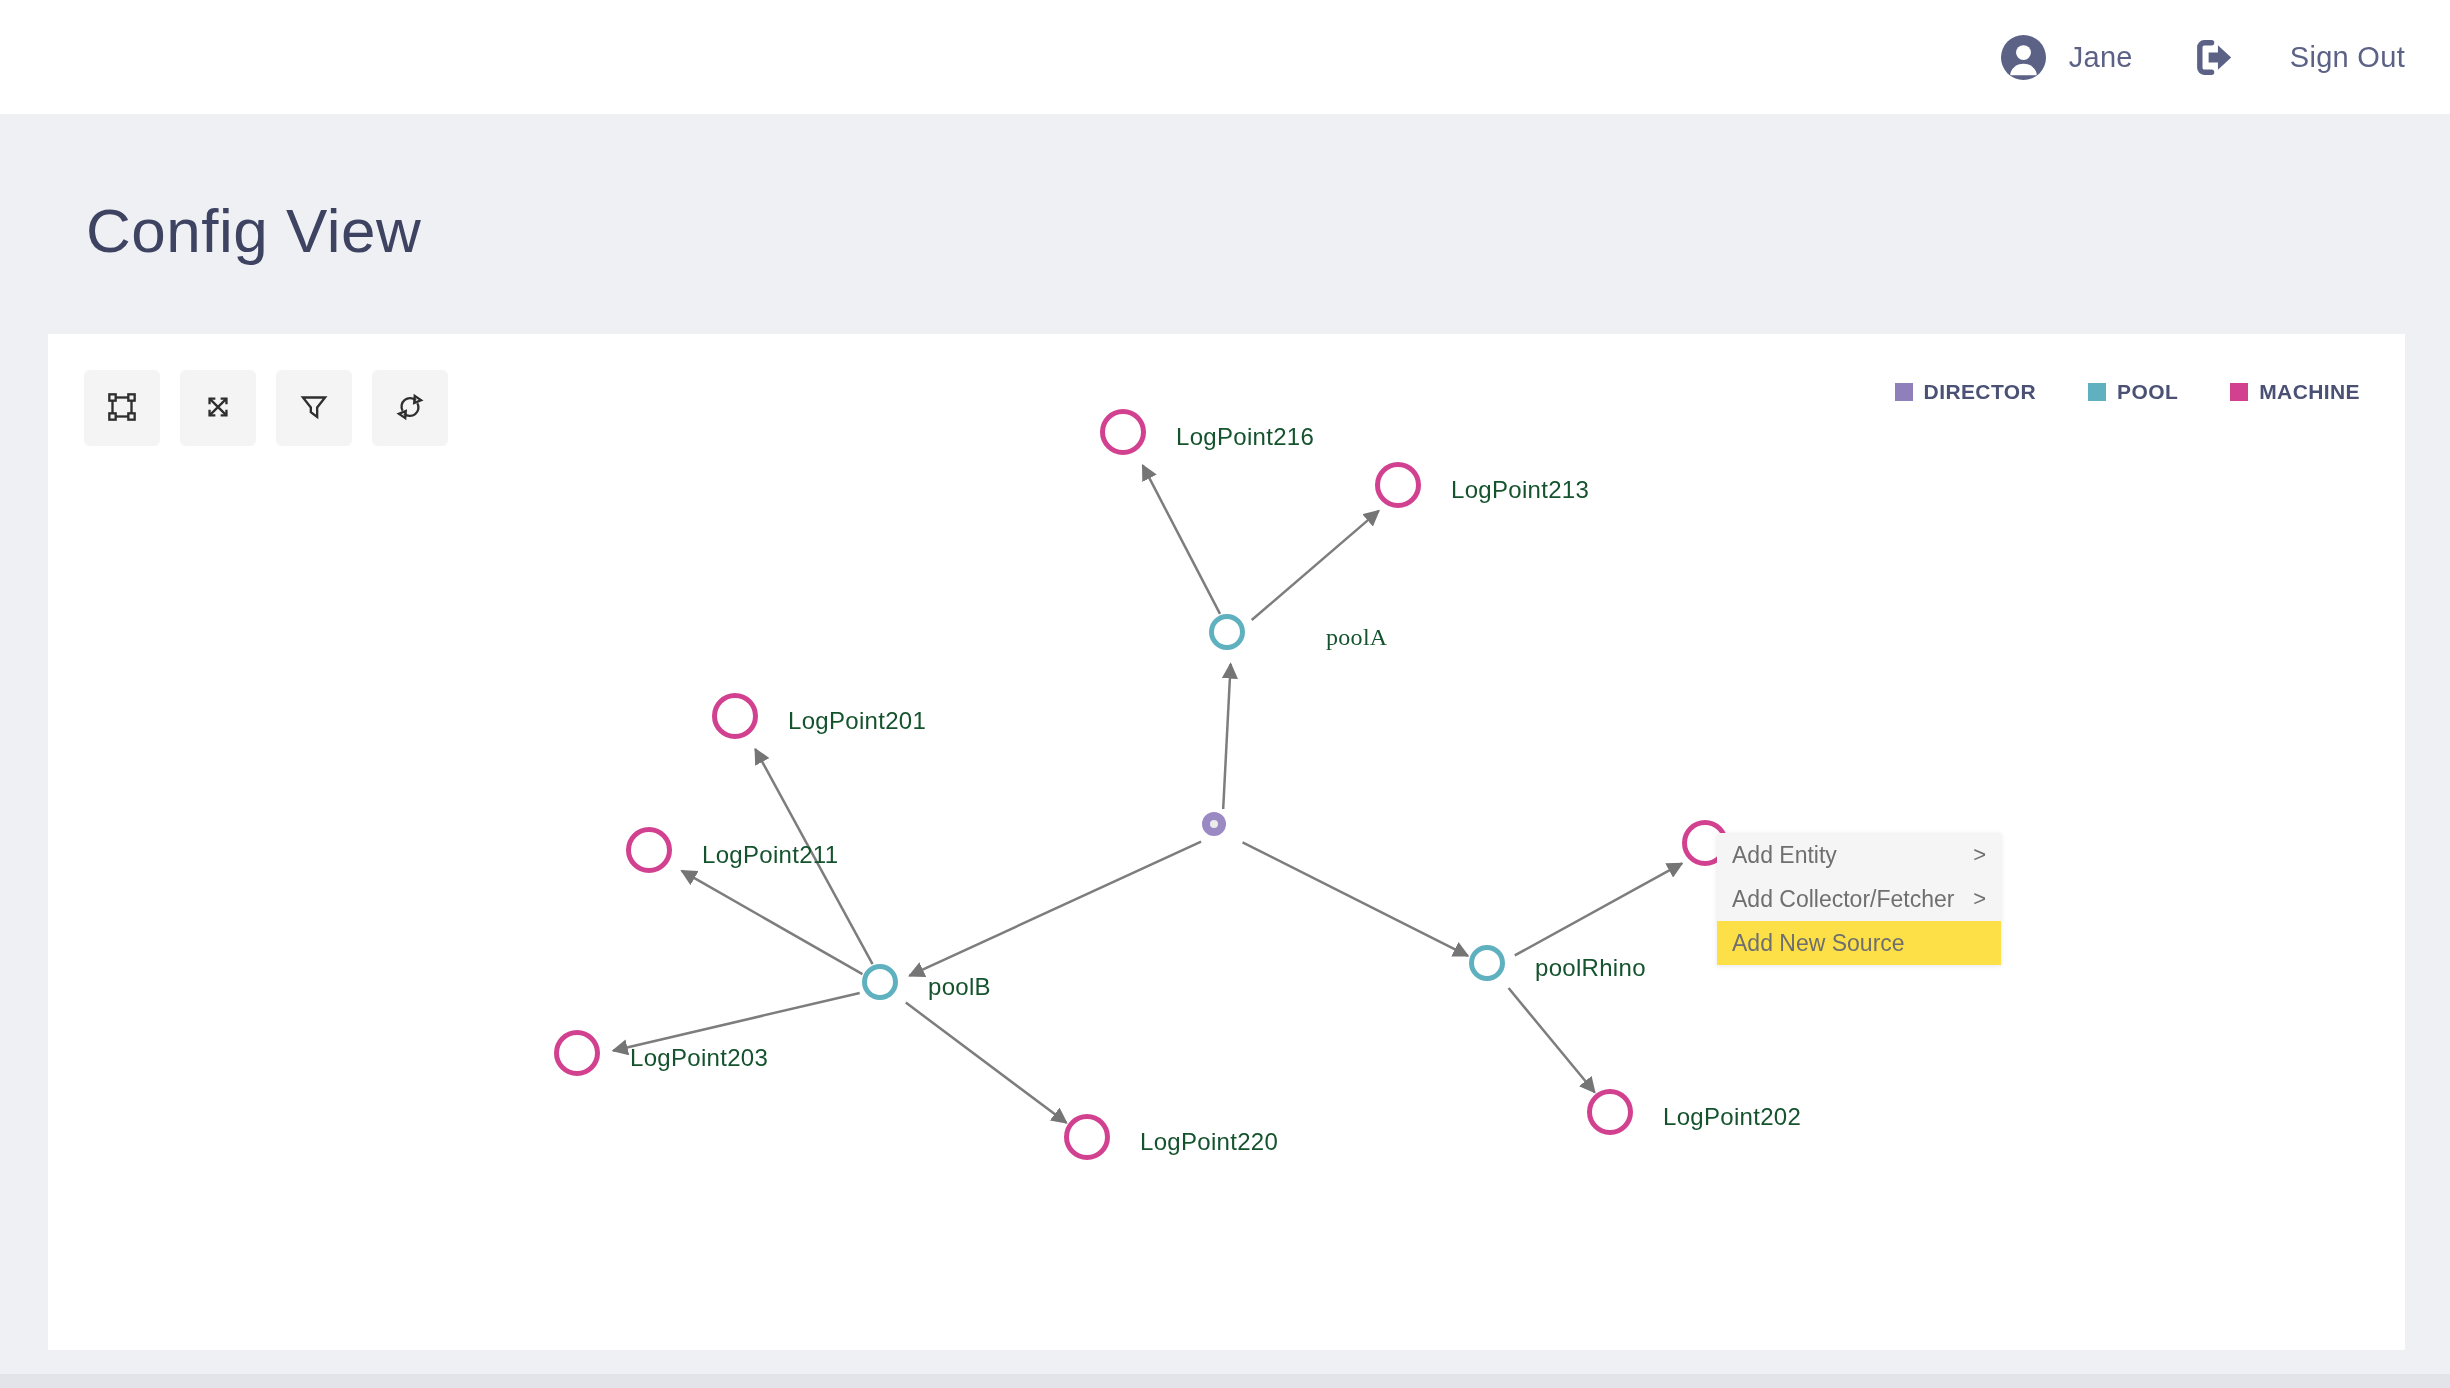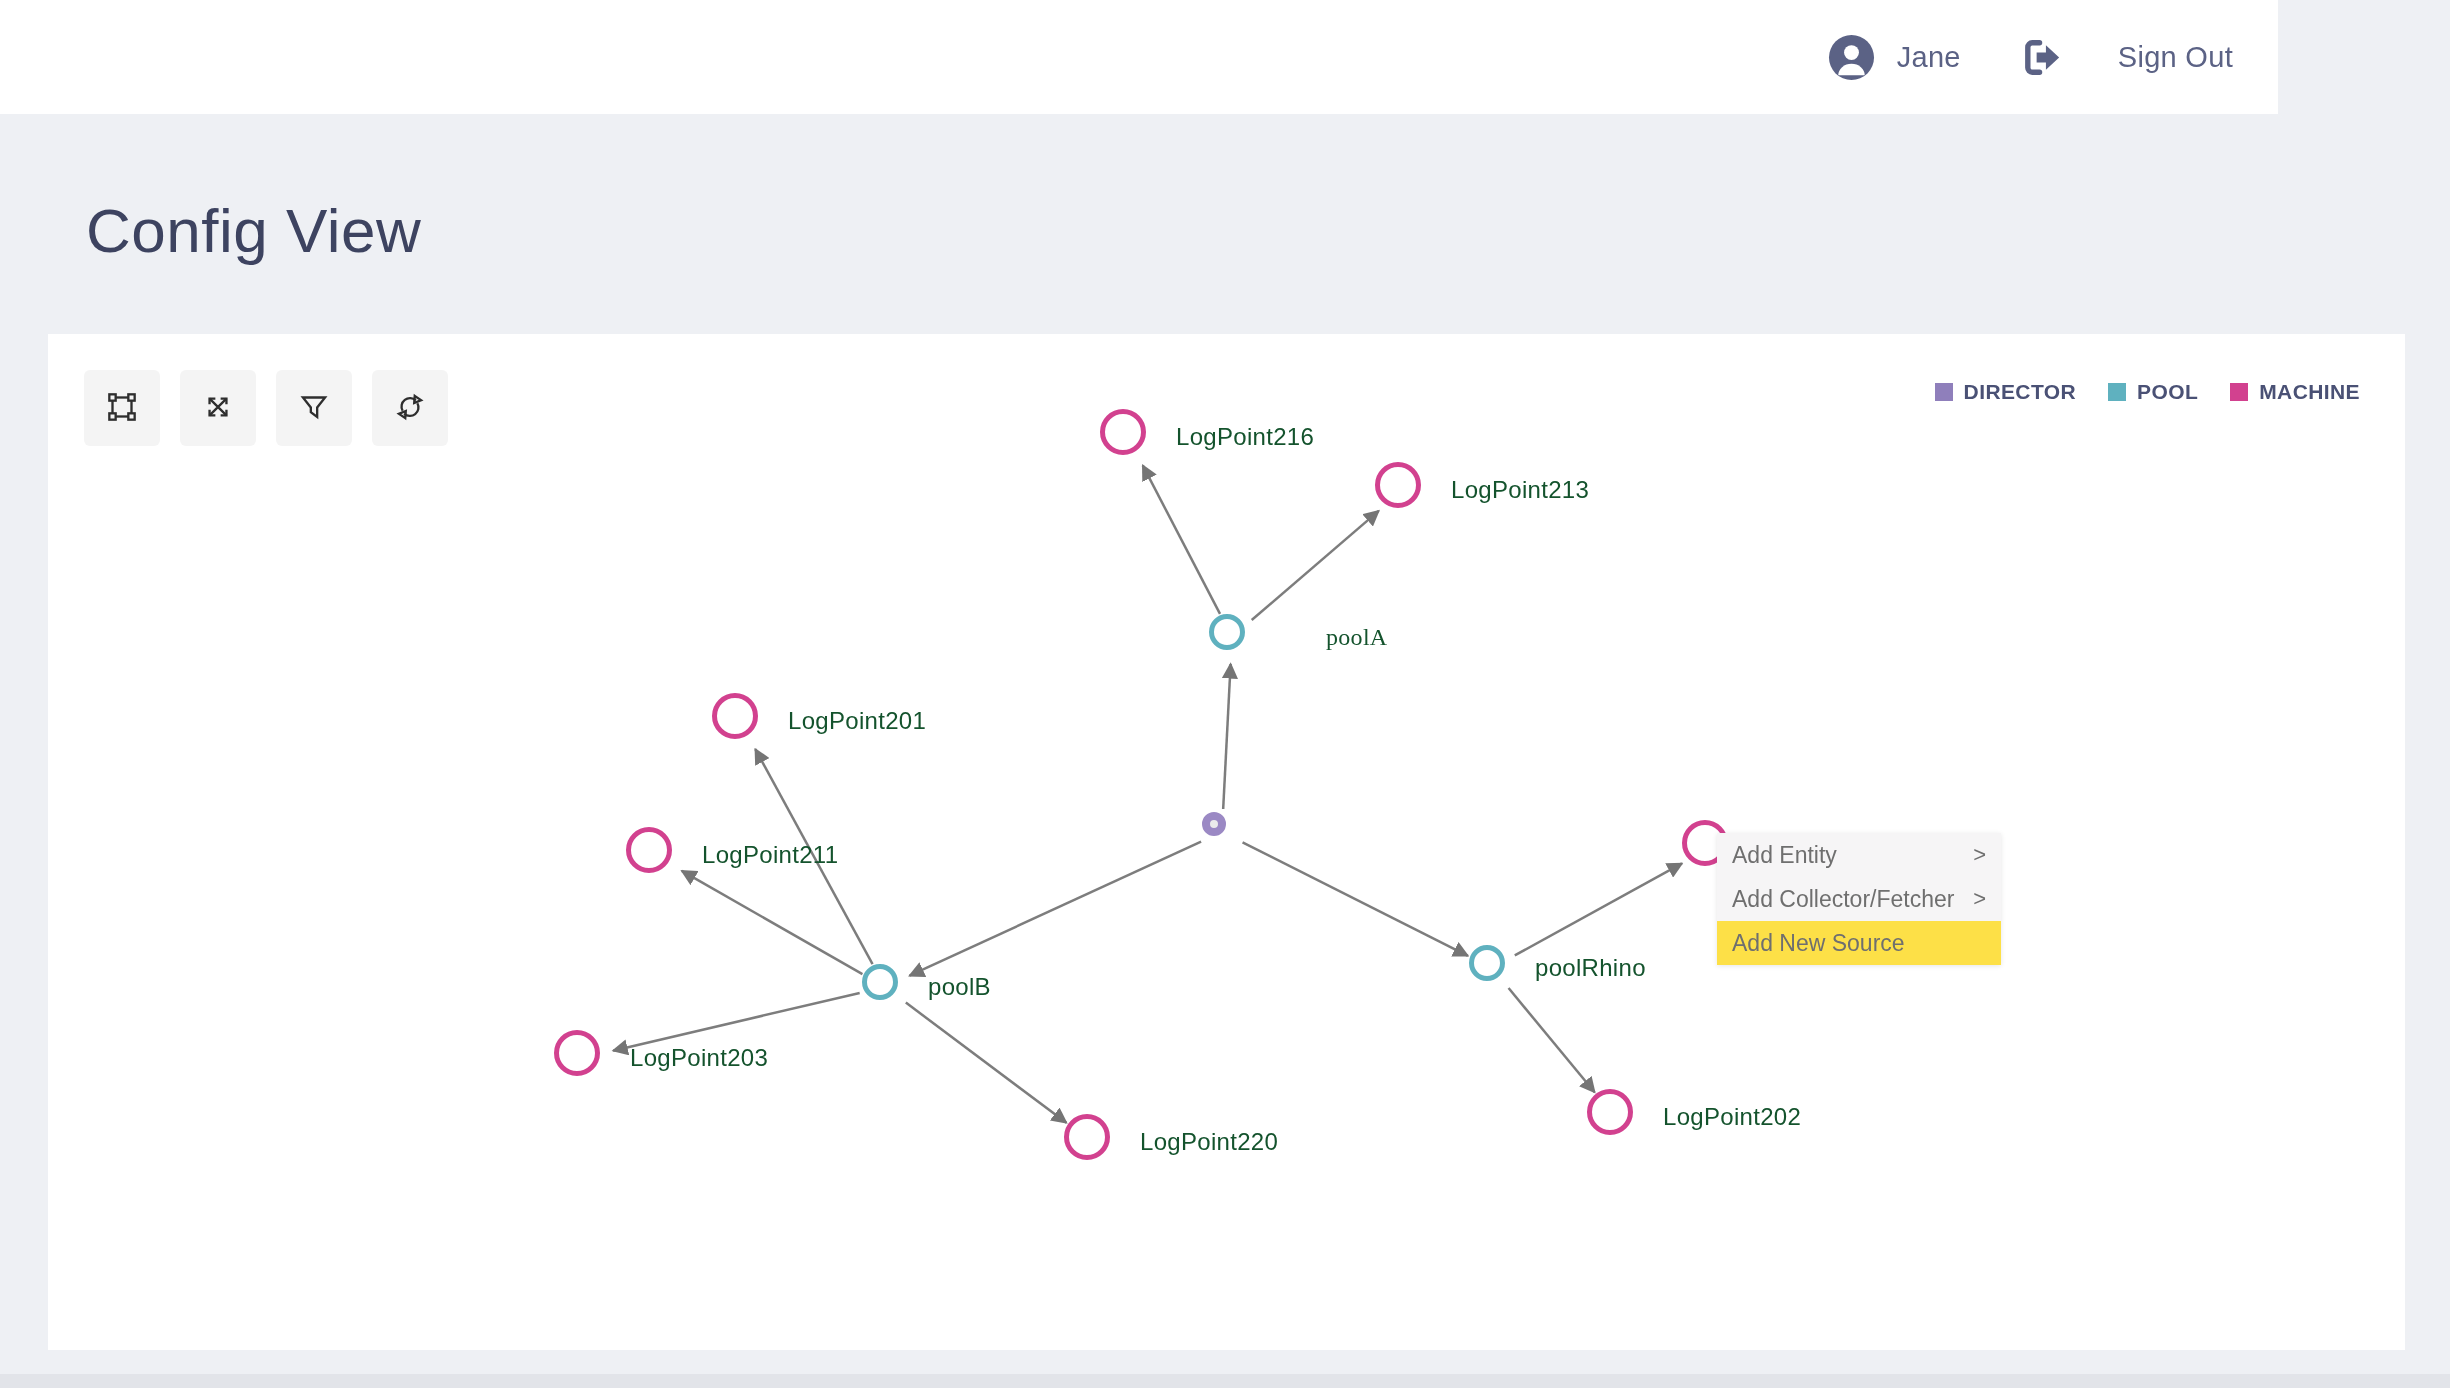--- a/index.html
+++ b/index.html
@@ -4,21 +4,21 @@
 <style>
   html,body{margin:0;padding:0;}
   body{
     width:2450px;height:1388px;position:relative;overflow:hidden;
     background:#eef0f4;
     font-family:"Liberation Sans", sans-serif;
     -webkit-font-smoothing:antialiased;
   }
   
   .app-header{
-    position:absolute;left:0;top:0;width:2278px;height:114px;background:#ffffff;
+    position:absolute;left:0;top:0;width:2450px;height:114px;background:#ffffff;
     display:flex;align-items:center;justify-content:flex-end;box-sizing:border-box;
     padding-right:45px;
   }
   .hdr-item{display:flex;align-items:center;cursor:pointer;}
   .hdr-item + .hdr-item{margin-left:58px;gap:30px;}
   .hdr-item svg{display:block;}
   .hdr-label{font-size:29px;color:#5b6285;margin-left:22px;letter-spacing:0.3px;}
   
   .page-title{
     position:absolute;left:70px;top:182px;margin:16px;
@@ -29,21 +29,21 @@
     position:absolute;left:48px;top:334px;width:2357px;height:1016px;background:#ffffff;
   }
   
   .graph-toolbar{position:absolute;left:36px;top:36px;display:flex;gap:20px;z-index:5;}
   .tb-btn{
     width:76px;height:76px;background:#f4f4f4;border:none;border-radius:6px;
     display:flex;align-items:center;justify-content:center;cursor:pointer;padding:0;
   }
   .tb-btn svg{stroke:#2e2e2e;fill:none;stroke-width:2.2;stroke-linejoin:miter;}
   
-  .graph-legend{position:absolute;right:45px;top:46px;display:flex;gap:32px;align-items:center;z-index:5;}
+  .graph-legend{position:absolute;right:45px;top:46px;display:flex;gap:52px;align-items:center;z-index:5;}
   .legend-item{display:flex;align-items:center;gap:11px;}
   .legend-swatch{width:18px;height:18px;display:inline-block;}
   .legend-label{font-size:21px;font-weight:700;color:#4a5175;letter-spacing:0.4px;}
   
   .edges-svg{position:absolute;left:0;top:0;z-index:1;}
   .g-node{position:absolute;border-radius:50%;box-sizing:border-box;z-index:2;cursor:pointer;background:transparent;}
   .g-label{
     position:absolute;transform:translateY(-50%);z-index:2;
     font-size:24px;color:#14532d;letter-spacing:0.3px;white-space:nowrap;
   }

